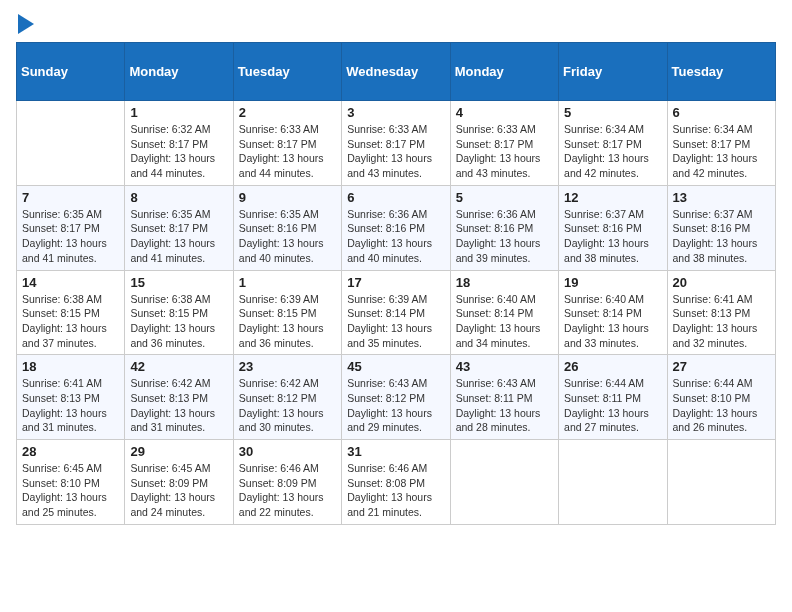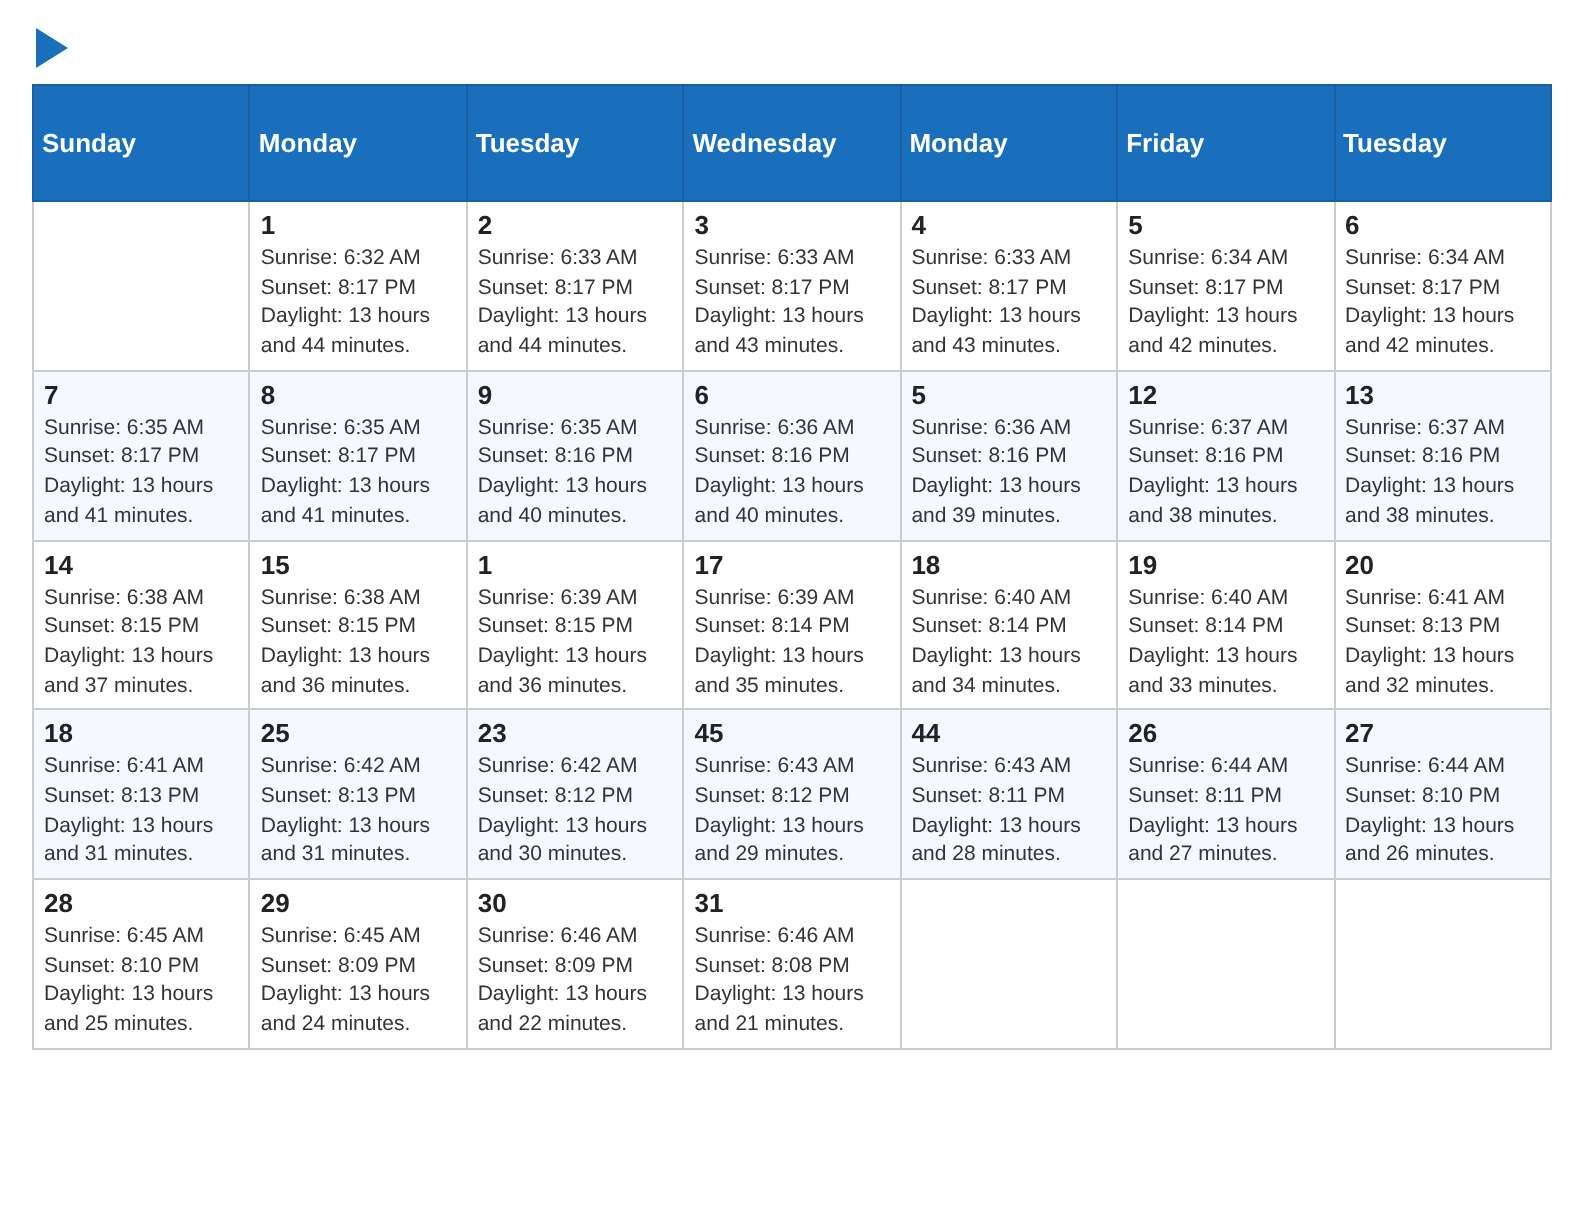--- a/index.html
+++ b/index.html
@@ -214,33 +214,33 @@
           <span class="day-number">20</span>
           <div class="day-info">Sunrise: 6:41 AM<br>Sunset: 8:13 PM<br>Daylight: 13 hours and 32 minutes.</div>
         </td>
       </tr>
       <tr>
         <td>
           <span class="day-number">18</span>
           <div class="day-info">Sunrise: 6:41 AM<br>Sunset: 8:13 PM<br>Daylight: 13 hours and 31 minutes.</div>
         </td>
         <td>
-          <span class="day-number">25</span>
+          <span class="day-number">42</span>
           <div class="day-info">Sunrise: 6:42 AM<br>Sunset: 8:13 PM<br>Daylight: 13 hours and 31 minutes.</div>
         </td>
         <td>
           <span class="day-number">23</span>
           <div class="day-info">Sunrise: 6:42 AM<br>Sunset: 8:12 PM<br>Daylight: 13 hours and 30 minutes.</div>
         </td>
         <td>
           <span class="day-number">45</span>
           <div class="day-info">Sunrise: 6:43 AM<br>Sunset: 8:12 PM<br>Daylight: 13 hours and 29 minutes.</div>
         </td>
         <td>
-          <span class="day-number">44</span>
+          <span class="day-number">43</span>
           <div class="day-info">Sunrise: 6:43 AM<br>Sunset: 8:11 PM<br>Daylight: 13 hours and 28 minutes.</div>
         </td>
         <td>
           <span class="day-number">26</span>
           <div class="day-info">Sunrise: 6:44 AM<br>Sunset: 8:11 PM<br>Daylight: 13 hours and 27 minutes.</div>
         </td>
         <td>
           <span class="day-number">27</span>
           <div class="day-info">Sunrise: 6:44 AM<br>Sunset: 8:10 PM<br>Daylight: 13 hours and 26 minutes.</div>
         </td>

